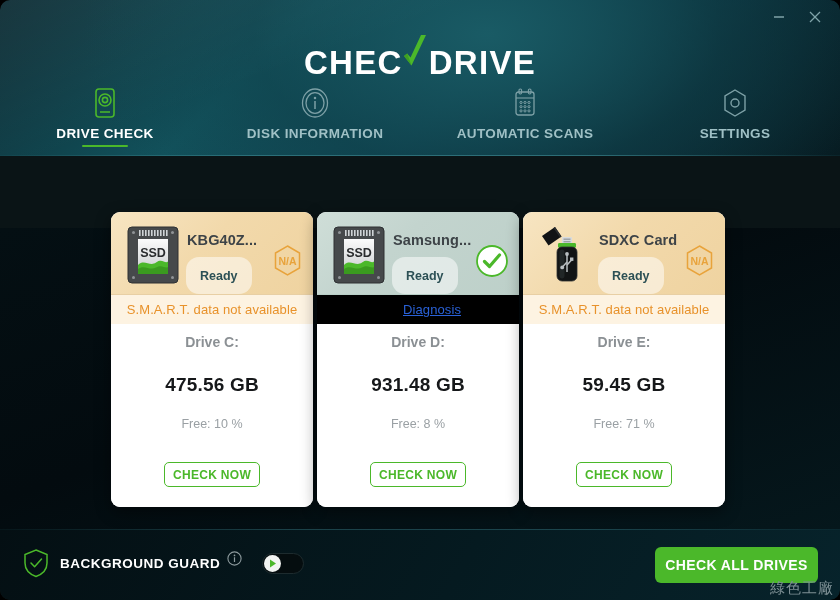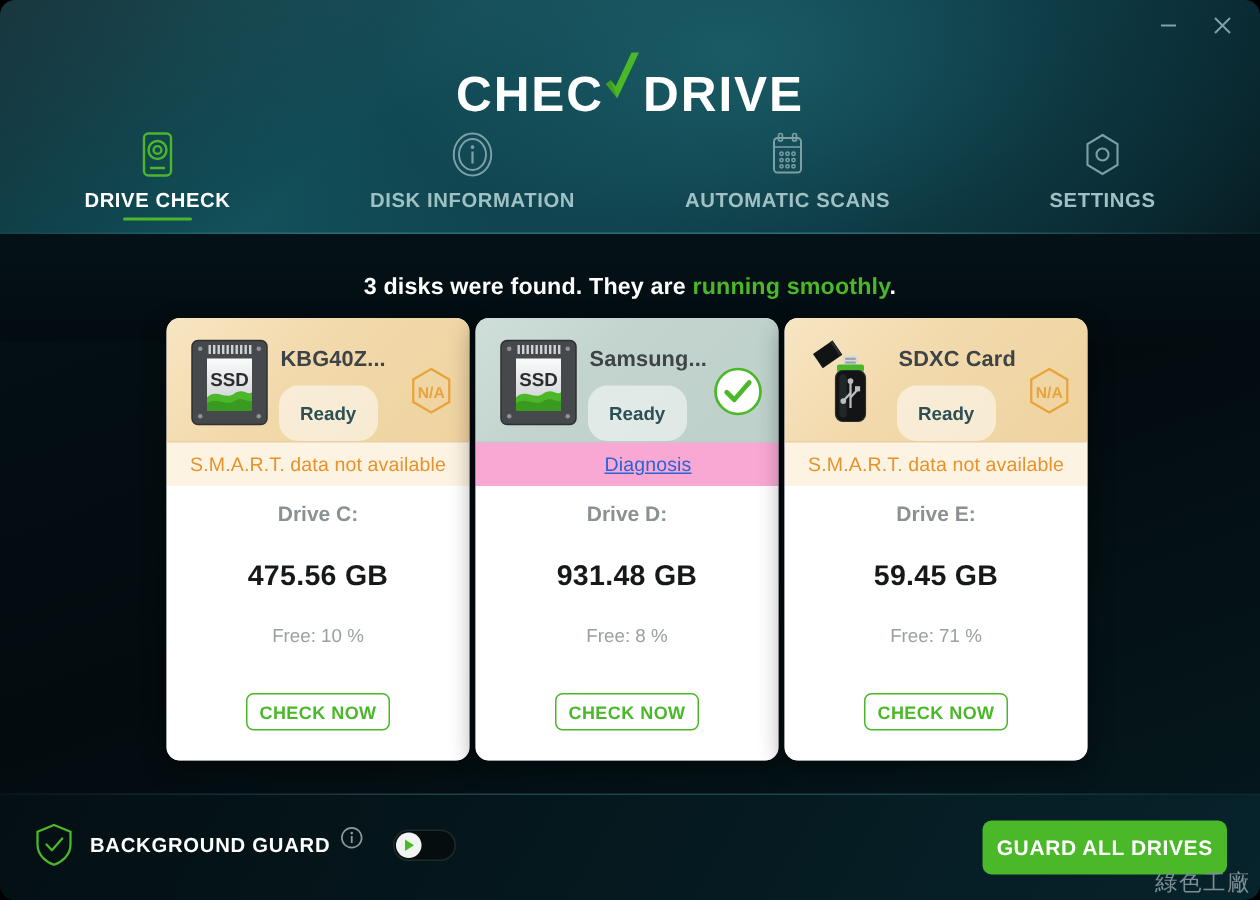--- a/index.html
+++ b/index.html
@@ -217,21 +217,21 @@
     display: flex; align-items: center; justify-content: center;
     font-size: 13px;
     letter-spacing: 0.1px;
   }
   .smart-band.amber {
     background: #fdf3e2;
     color: #e8922b;
     border-top: 1px solid #e8cfa4;
   }
   .smart-band.green {
-    background: #f9a8d4;
+    background: #000000;
     border-top: 1px solid #b9cfc7;
     padding-left: 28px;
   }
   .diag-link {
     font-size: 13px;
     color: #2a62d8;
     text-decoration: underline;
     cursor: pointer;
   }
 
@@ -432,23 +432,20 @@
             <circle cx="14" cy="16" r="4" fill="none" stroke="#7da0a6" stroke-width="1.4"></circle>
           </svg>
         </span>
         <span class="nav-label">SETTINGS</span>
       </div>
 
     </div>
     <div id="header-bottom-line"></div>
   </div>
 
-  <div id="status-bar">
-    <div id="status-text"><span>3 disks were found. They are </span><span id="status-highlight">running smoothly</span><span>.</span></div>
-  </div>
 
   <div id="main">
     <div id="cards">
 
       <div class="card">
         <div class="card-head amber">
           <span class="drive-icon">
             <svg width="58" height="62" viewBox="0 0 58 62">
               <rect x="4" y="3" width="50" height="56" rx="4" fill="#46494b"></rect>
               <rect x="4" y="3" width="50" height="56" rx="4" fill="none" stroke="#2e3133" stroke-width="1"></rect>
@@ -629,17 +626,17 @@
       </span>
       <span id="guard-toggle">
         <span id="guard-knob">
           <svg width="11" height="11" viewBox="0 0 11 11">
             <path d="M3 1.6 L9 5.5 L3 9.4 Z" fill="#4bb82a"></path>
           </svg>
         </span>
       </span>
     </div>
 
-    <button id="check-all">GUARD ALL DRIVES</button>
+    <button id="check-all">CHECK ALL DRIVES</button>
     <span id="watermark">綠色工廠</span>
   </div>
 
 </div>
 
 </body></html>

